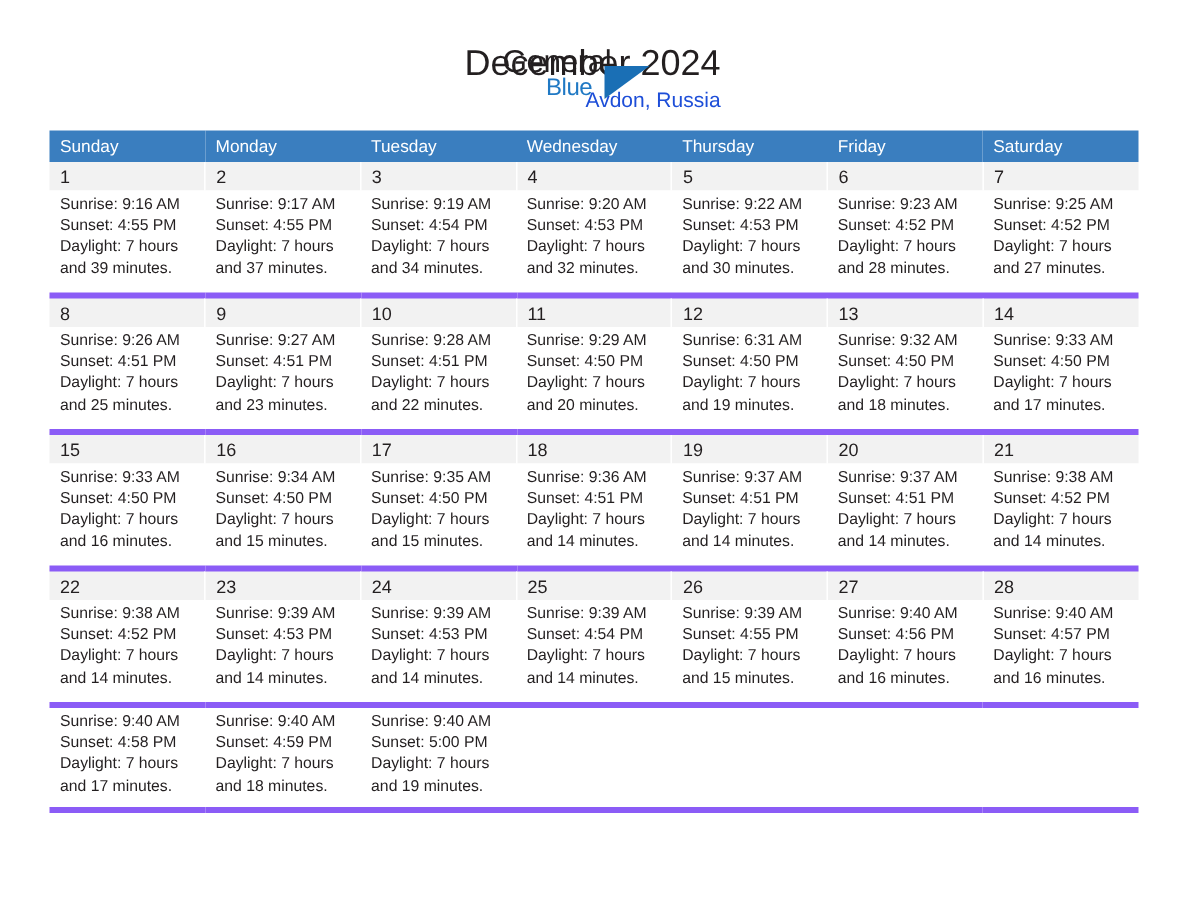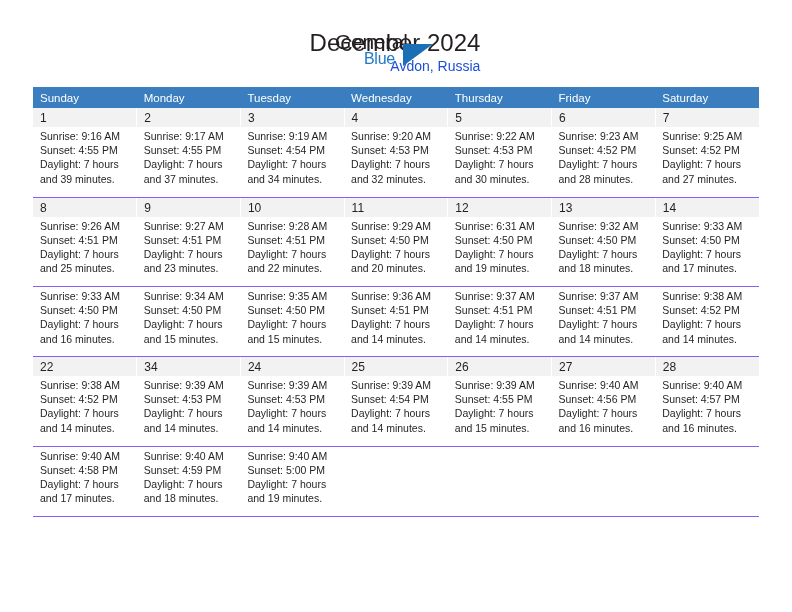--- a/index.html
+++ b/index.html
@@ -102,21 +102,21 @@
 
   .info-row td {
     background: #ffffff;
     font-size: 10.5px;
     color: #231f20;
     line-height: 14.2px;
     padding: 2px 0 7px 7px;
     vertical-align: top;
     height: 70px;
   }
-  .info-row.last-of-week td { border-bottom: 1px solid #8b5cf6; margin-left: 20px; }
+  .info-row.last-of-week td { border-bottom: 4px solid #8b5cf6; margin-left: 20px; }
   .week-top td { border-top: 1px solid #3a7ebf; }
 
   .info-line { white-space: nowrap; }
   .blank-cell { background: #ffffff !important; }
 </style>
 </head>
 <body>
 
 <div class="page">
 
@@ -247,20 +247,29 @@
             <div class="info-line">Daylight: 7 hours</div>
             <div class="info-line">and 18 minutes.</div>
           </td>
           <td>
             <div class="info-line">Sunrise: 9:33 AM</div>
             <div class="info-line">Sunset: 4:50 PM</div>
             <div class="info-line">Daylight: 7 hours</div>
             <div class="info-line">and 17 minutes.</div>
           </td>
         </tr>
+        <tr class="daynum-row week-top">
+          <td>15</td>
+          <td>16</td>
+          <td>17</td>
+          <td>18</td>
+          <td>19</td>
+          <td>20</td>
+          <td>21</td>
+        </tr>
         <tr class="info-row last-of-week">
           <td>
             <div class="info-line">Sunrise: 9:33 AM</div>
             <div class="info-line">Sunset: 4:50 PM</div>
             <div class="info-line">Daylight: 7 hours</div>
             <div class="info-line">and 16 minutes.</div>
           </td>
           <td>
             <div class="info-line">Sunrise: 9:34 AM</div>
             <div class="info-line">Sunset: 4:50 PM</div>
@@ -293,21 +302,21 @@
           </td>
           <td>
             <div class="info-line">Sunrise: 9:38 AM</div>
             <div class="info-line">Sunset: 4:52 PM</div>
             <div class="info-line">Daylight: 7 hours</div>
             <div class="info-line">and 14 minutes.</div>
           </td>
         </tr>
         <tr class="daynum-row week-top">
           <td>22</td>
-          <td>34</td>
+          <td>23</td>
           <td>24</td>
           <td>25</td>
           <td>26</td>
           <td>27</td>
           <td>28</td>
         </tr>
         <tr class="info-row last-of-week">
           <td>
             <div class="info-line">Sunrise: 9:38 AM</div>
             <div class="info-line">Sunset: 4:52 PM</div>

